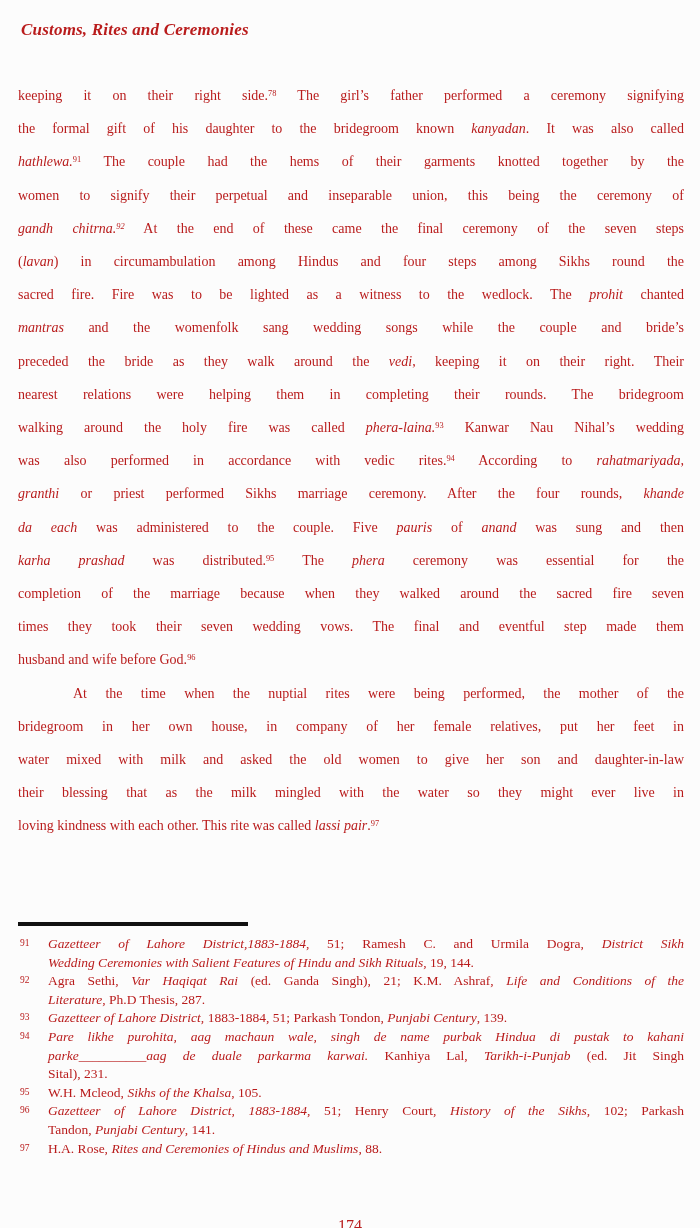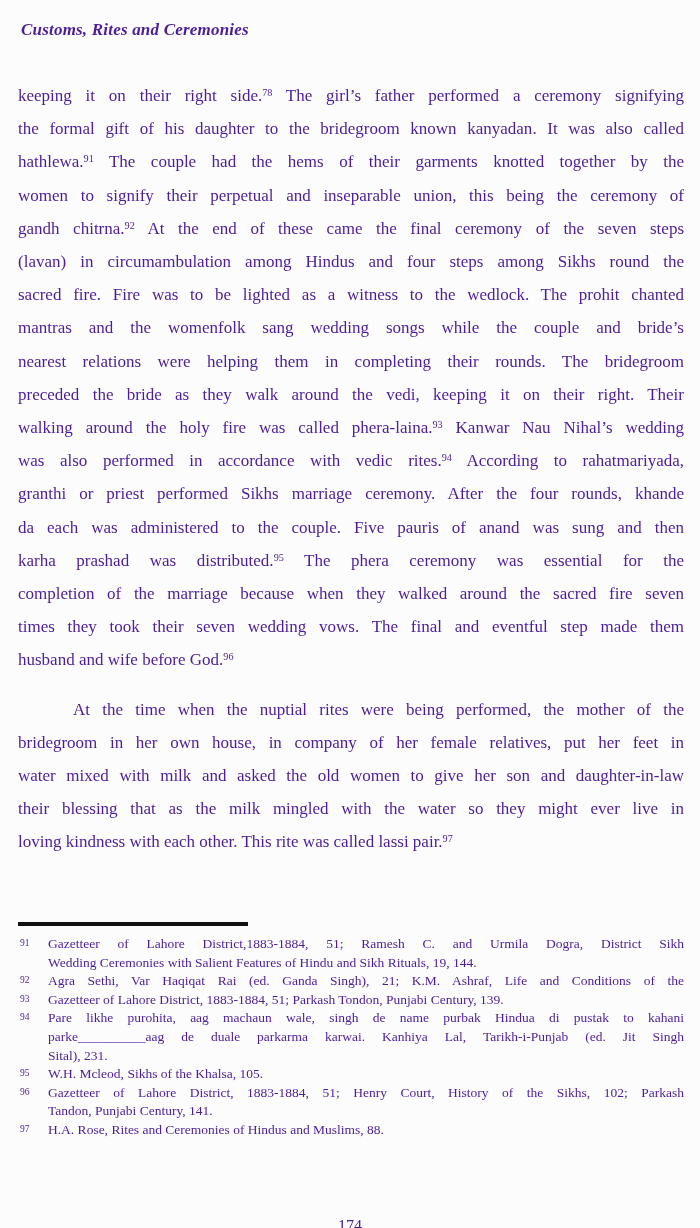--- a/index.html
+++ b/index.html
@@ -7,50 +7,50 @@
     padding: 0;
     background: #ffffff;
   }
   .page {
     position: relative;
     width: 700px;
     height: 1228px;
     background: #fcfcfc;
     overflow: hidden;
     font-family: "Liberation Serif", "DejaVu Serif", serif;
-    color: #4c1d95;
+    color: #b91c1c;
   }
   .running-header {
     position: absolute;
     left: 21px;
     top: 20px;
     font-size: 17px;
     font-weight: bold;
     font-style: italic;
     letter-spacing: 0.2px;
   }
   .body-text {
     position: absolute;
     left: 18px;
     top: 79px;
     width: 666px;
-    font-size: 17px;
+    font-size: 14px;
     line-height: 33.2px;
   }
-  .para + .para { margin-top: 16px; }
+  .para + .para { margin-top: 0; }
   .line {
     text-align: justify;
     text-align-last: justify;
   }
   .line.last {
     text-align: left;
     text-align-last: left;
   }
   .line.indent { text-indent: 55px; }
-  .it { }
+  .it { font-style: italic; }
   sup.ref {
     font-size: 0.60em;
     line-height: 0;
     vertical-align: baseline;
     position: relative;
     top: -0.5em;
   }
   .fn-sep {
     position: absolute;
     left: 18px;
@@ -95,22 +95,22 @@
   <div class="body-text">
       <div class="para">
         <div class="line"><span>keeping it on their right side.</span><sup class="ref">78</sup><span> The girl’s father performed a ceremony signifying</span></div>
         <div class="line"><span>the formal gift of his daughter to the bridegroom known </span><span class="it">kanyadan</span><span>. It was also called</span></div>
         <div class="line"><span class="it">hathlewa.</span><sup class="ref">91</sup><span> The couple had the hems of their garments knotted together by the</span></div>
         <div class="line"><span>women to signify their perpetual and inseparable union, this being the ceremony of</span></div>
         <div class="line"><span class="it">gandh chitrna.</span><sup class="ref it">92</sup><span> At the end of these came the final ceremony of the seven steps</span></div>
         <div class="line"><span>(</span><span class="it">lavan</span><span>) in circumambulation among Hindus and four steps among Sikhs round the</span></div>
         <div class="line"><span>sacred fire. Fire was to be lighted as a witness to the wedlock. The </span><span class="it">prohit</span><span> chanted</span></div>
         <div class="line"><span class="it">mantras</span><span> and the womenfolk sang wedding songs while the couple and bride’s</span></div>
+        <div class="line"><span>preceded the bride as they walk around the </span><span class="it">vedi</span><span>, keeping it on their right. Their</span></div>
         <div class="line"><span>nearest relations were helping them in completing their rounds. The bridegroom</span></div>
-        <div class="line"><span>preceded the bride as they walk around the </span><span class="it">vedi</span><span>, keeping it on their right. Their</span></div>
         <div class="line"><span>walking around the holy fire was called </span><span class="it">phera-laina.</span><sup class="ref">93</sup><span> Kanwar Nau Nihal’s wedding</span></div>
         <div class="line"><span>was also performed in accordance with vedic rites.</span><sup class="ref">94</sup><span> According to </span><span class="it">rahatmariyada,</span></div>
         <div class="line"><span class="it">granthi</span><span> or priest performed Sikhs marriage ceremony. After the four rounds, </span><span class="it">khande</span></div>
         <div class="line"><span class="it">da each</span><span> was administered to the couple. Five </span><span class="it">pauris</span><span> of </span><span class="it">anand</span><span> was sung and then</span></div>
         <div class="line"><span class="it">karha prashad</span><span> was distributed.</span><sup class="ref">95</sup><span> The </span><span class="it">phera</span><span> ceremony was essential for the</span></div>
         <div class="line"><span>completion of the marriage because when they walked around the sacred fire seven</span></div>
         <div class="line"><span>times they took their seven wedding vows. The final and eventful step made them</span></div>
         <div class="line last"><span>husband and wife before God.</span><sup class="ref">96</sup></div>
       </div>
       <div class="para">
@@ -126,20 +126,21 @@
 
   <div class="footnotes">
       <div class="footnote">
         <span class="fn-num">91</span>
         <div class="line"><span class="it">Gazetteer of Lahore District,1883-1884</span><span>, 51; Ramesh C. and Urmila Dogra, </span><span class="it">District Sikh</span></div>
         <div class="line last"><span class="it">Wedding Ceremonies with Salient Features of Hindu and Sikh Rituals</span><span>, 19, 144.</span></div>
       </div>
       <div class="footnote">
         <span class="fn-num">92</span>
         <div class="line"><span>Agra Sethi, </span><span class="it">Var Haqiqat Rai</span><span> (ed. Ganda Singh), 21; K.M. Ashraf, </span><span class="it">Life and Conditions of the</span></div>
+        <div class="line last"><span class="it">Literature</span><span>, Ph.D Thesis, 287.</span></div>
       </div>
       <div class="footnote">
         <span class="fn-num">93</span>
         <div class="line last"><span class="it">Gazetteer of Lahore District,</span><span> 1883-1884, 51; Parkash Tondon, </span><span class="it">Punjabi Century</span><span>, 139.</span></div>
       </div>
       <div class="footnote">
         <span class="fn-num">94</span>
         <div class="line"><span class="it">Pare likhe purohita, aag machaun wale, singh de name purbak Hindua di pustak to kahani</span></div>
         <div class="line"><span class="it">parke__________aag de duale parkarma karwai.</span><span> Kanhiya Lal, </span><span class="it">Tarikh-i-Punjab</span><span> (ed. Jit Singh</span></div>
         <div class="line last"><span>Sital), 231.</span></div>

